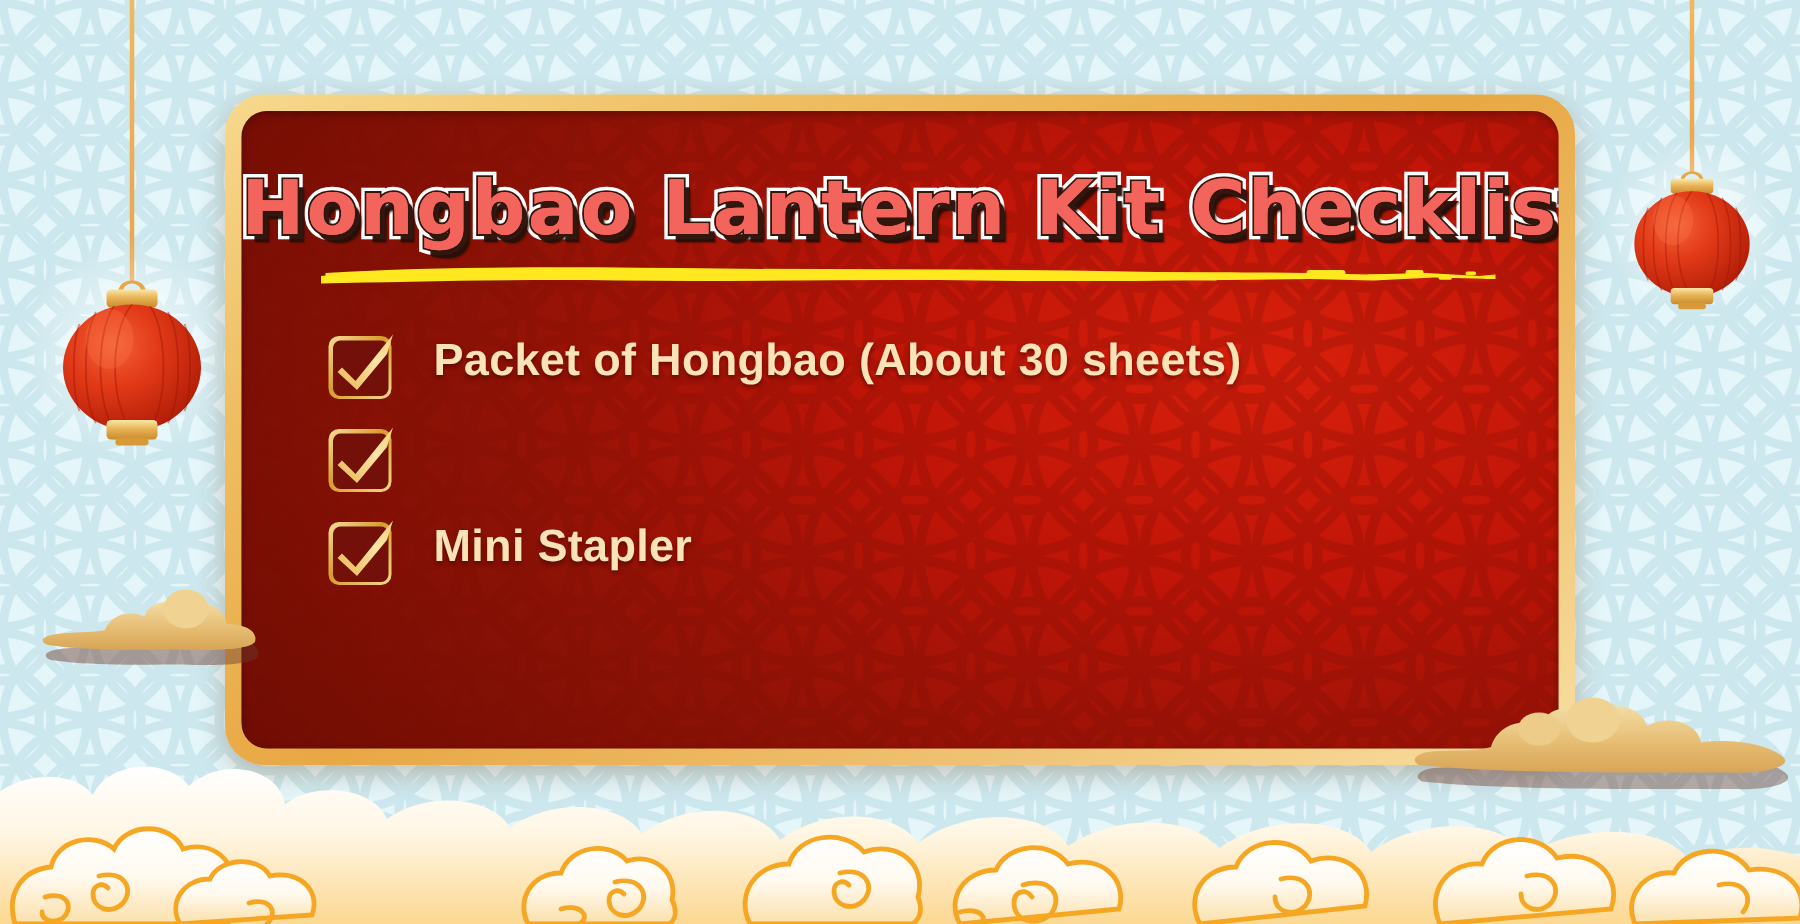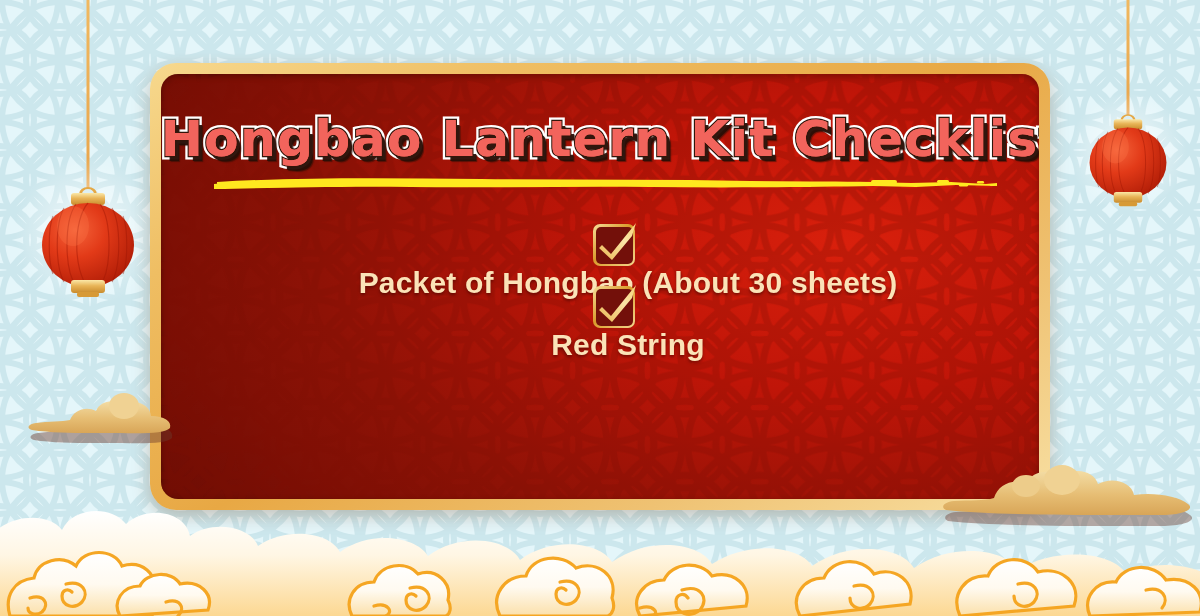--- a/index.html
+++ b/index.html
@@ -91,22 +91,22 @@
   
   #title-underline{
     position:absolute;left:50px;top:100px;width:790px;height:18px;
   }
 
   
   #checklist{
     position:absolute;left:58px;top:150px;right:30px;
   }
   .check-row{
-    display:flex;align-items:center;
-    height:48px;margin-bottom:14px;flex-direction:column;
+    display:flex;
+    height:48px;margin-bottom:14px;
   }
   .checkbox{
     position:relative;
     width:42px;height:42px;flex:0 0 42px;
     border-radius:7px;
     background:linear-gradient(135deg,#F6DE9A,#D99B2C 45%,#F4D88E 100%);
     padding:2.5px;box-sizing:border-box;
   }
   .checkbox-inner{
     width:100%;height:100%;border-radius:5px;
@@ -303,23 +303,31 @@
           <div class="check-label">Packet of Hongbao (About 30 sheets)</div>
         </div>
 
         <div class="check-row">
           <div class="checkbox">
             <div class="checkbox-inner"></div>
             <svg viewBox="0 0 54 54">
               <path d="M13 31 L22 40 L47 9 L43 22 L23 46 L10 34 Z" fill="url(#ckg1)"></path>
             </svg>
           </div>
-          <div class="check-label">Red String</div>
         </div>
 
+        <div class="check-row">
+          <div class="checkbox">
+            <div class="checkbox-inner"></div>
+            <svg viewBox="0 0 54 54">
+              <path d="M13 31 L22 40 L47 9 L43 22 L23 46 L10 34 Z" fill="url(#ckg1)"></path>
+            </svg>
+          </div>
+          <div class="check-label">Mini Stapler</div>
+        </div>
 
 
       </div>
     </div>
   </div>
 </div>
 
 <div class="gold-cloud" style="left:24px;top:382px;">
   <svg width="160" height="72" viewBox="0 0 160 72">
     <defs>

